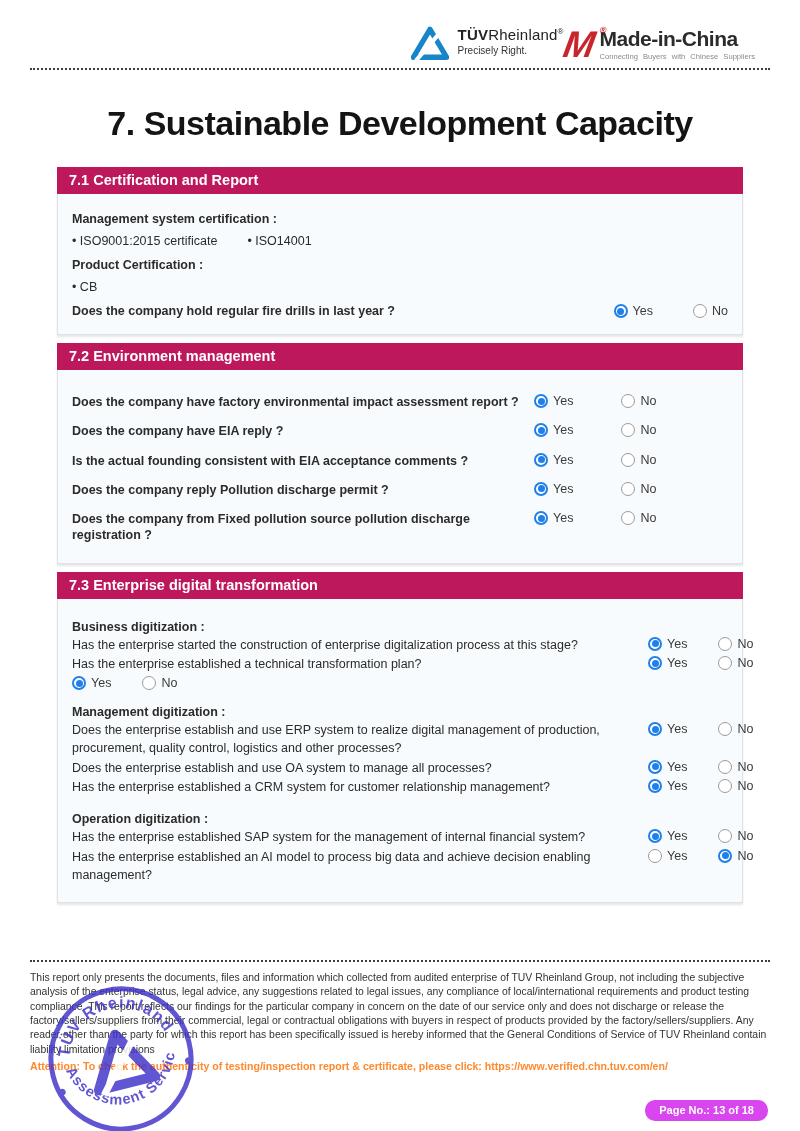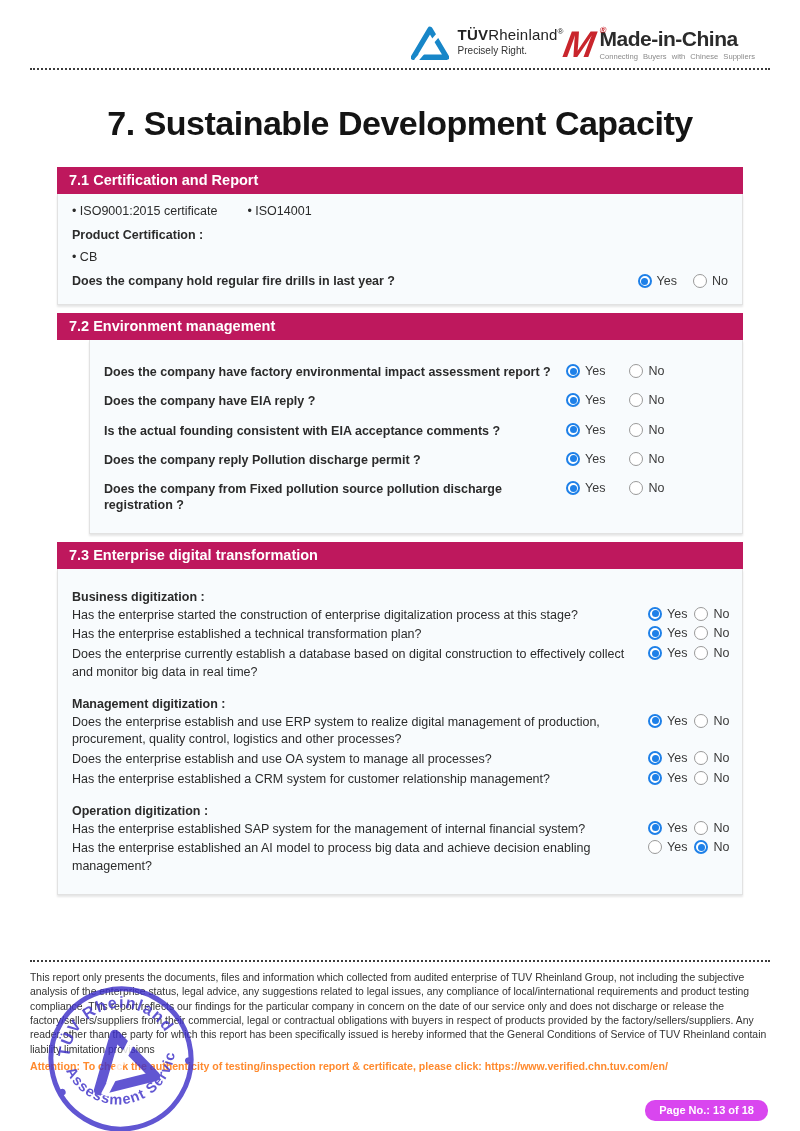--- a/index.html
+++ b/index.html
@@ -30,41 +30,41 @@
     margin:34px 0 24px 0; letter-spacing:-.5px; }
 
   
   .sections { margin:0 57px; }
   .section { margin-bottom:8px; }
   .section-header { background:#be185d; color:#fff; font-weight:bold; font-size:14.5px;
     padding:5px 12px 6px 12px; }
   .section-body { background:#f8fbfd; border:1px solid #e2e2e2; border-top:none;
     box-shadow:0 2px 2px rgba(0,0,0,.10); font-size:12.5px; color:#2b2b2b; }
   #secbody-0 { padding:10px 14px 16px 14px; }
-  #secbody-1 { padding:24px 14px 6px 14px;margin-left:32px; }
+  #secbody-1 { padding:24px 14px 6px 14px; }
   #secbody-2 { padding:8px 14px 16px 14px; }
 
   .grp-label { font-weight:bold; margin:8px 0 8px 0; }
   #secbody-2 .grp-label { margin:13px 0 3px 0; }
   #secbody-2 .sub-questions + .grp-label { margin-top:15px; }
   .bullets { display:flex; gap:30px; margin-bottom:10px; }
 
   .q-inline { display:flex; align-items:center; gap:12px; margin-top:8px;justify-content:space-between; }
   .q-inline .q-text { font-weight:bold; }
 
   .q-row { display:flex; align-items:flex-start; margin-bottom:13px; }
   .q-row .q-text { font-weight:bold; width:458px; flex:0 0 458px; line-height:1.3; }
   .q-row .radios { margin-left:4px; }
   .q-row .opt + .opt { margin-left:24px; }
 
   .q-row3 { display:flex; align-items:flex-start; margin-bottom:2px; }
   .q-row3 .q-text3 { width:576px; flex:0 0 576px; line-height:1.42; }
   .q-row3 .opt + .opt { margin-left:7px; }
 
-  .radios { display:flex; align-items:center; }
+  .radios { display:flex; align-items:center;gap:24px; }
   .opt { display:inline-flex; align-items:center; gap:5px; }
   .radio { width:14px; height:14px; border-radius:50%; border:1.5px solid #9a9a9a;
     background:#fff; display:inline-flex; align-items:center; justify-content:center; flex:0 0 auto; }
   .radio.sel { border:2px solid #1e80e8; }
   .radio .dot { width:7px; height:7px; border-radius:50%; background:#1e80e8; }
   .rlabel { color:#3a3a3a; }
   .q-inline .opt + .opt { margin-left:16px; }
 
   
   .footer { position:absolute; left:30px; right:30px; top:960px; }
@@ -105,20 +105,21 @@
   </div>
 </div>
 <div class="dotted-rule"></div>
 
 <div class="page-title">7. Sustainable Development Capacity</div>
 
 <div class="sections">
   <div class="section">
     <div class="section-header">7.1 Certification and Report</div>
     <div class="section-body" id="secbody-0">
+        <div class="grp-label">Management system certification :</div>
         <div class="bullets">
           <span class="bullet-item">• ISO9001:2015 certificate</span>
           <span class="bullet-item">• ISO14001</span>
         </div>
         <div class="grp-label">Product Certification :</div>
         <div class="bullets">
           <span class="bullet-item">• CB</span>
         </div>
         <div class="q-inline">
           <span class="q-text">Does the company hold regular fire drills in last year ?</span>
@@ -246,21 +247,20 @@
                 </span>
                 <span class="rlabel">Yes</span>
               </span>
               <span class="opt">
                 <span class="radio"></span>
                 <span class="rlabel">No</span>
               </span>
             </span>
           </div>
           <div class="q-row3">
-            <span class="q-text3">Does the enterprise currently establish a database based on digital construction to effectively collect and monitor big data in real time?</span>
             <span class="radios">
               <span class="opt">
                 <span class="radio sel">
                   <span class="dot"></span>
                 </span>
                 <span class="rlabel">Yes</span>
               </span>
               <span class="opt">
                 <span class="radio"></span>
                 <span class="rlabel">No</span>

